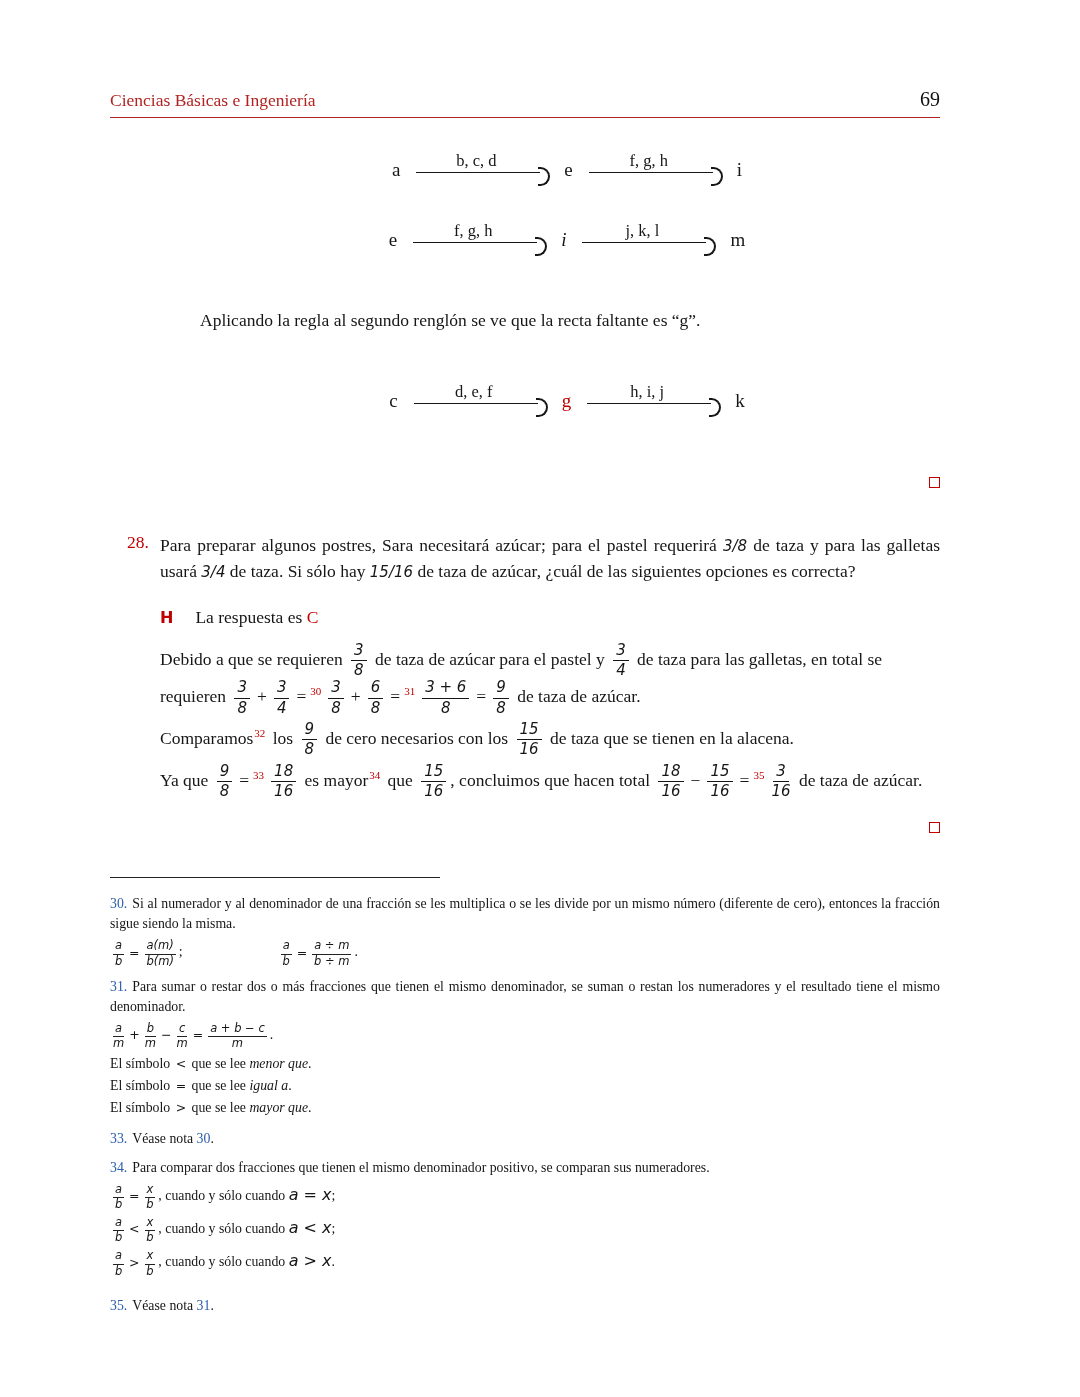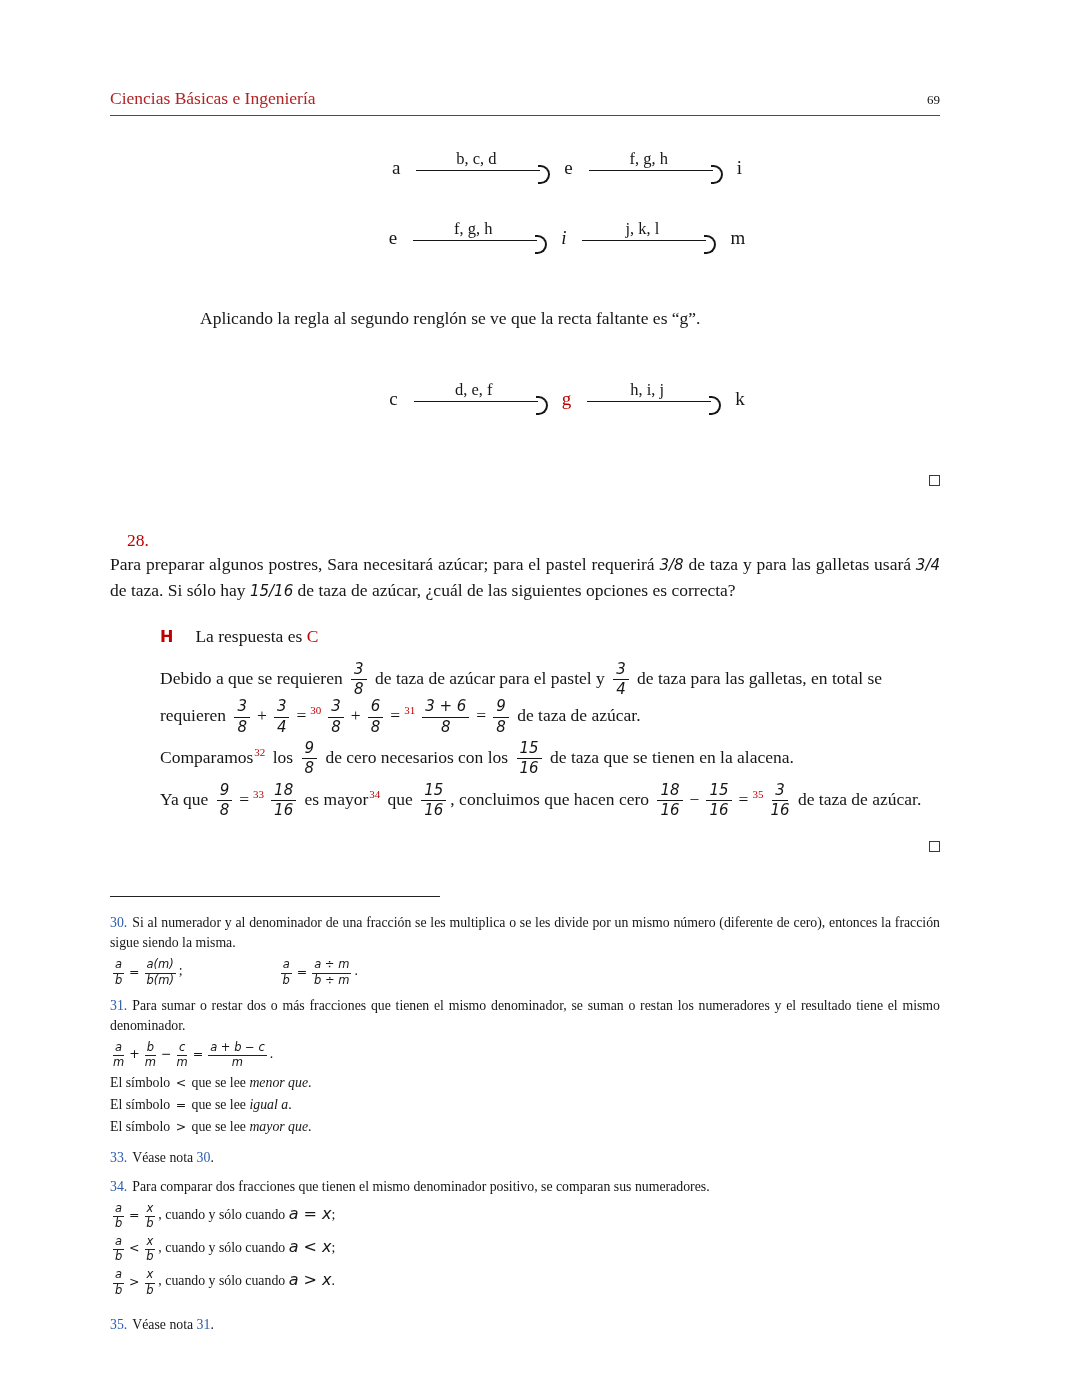--- a/index.html
+++ b/index.html
@@ -4,42 +4,42 @@
 <style>
   * { margin:0; padding:0; box-sizing:border-box; }
   html,body { background:#ffffff; }
   body { width:1080px; min-height:1397px; font-family:"Liberation Serif", serif; color:#161616; }
   .page { width:1080px; min-height:1397px; padding:88px 140px 40px 110px; position:relative; }
 
   
   .page-header { display:flex; justify-content:space-between; align-items:baseline;
                  border-bottom:1.6px solid #b22222; padding-bottom:6px; }
   .header-title { color:#b22222; font-size:17.5px; }
-  .header-page { color:#111; font-size:13px;font-family:Liberation Serif, serif; }
+  .header-page { color:#111; font-size:20px;font-family:Liberation Serif, serif; }
 
   
   .diagram { display:flex; justify-content:center; align-items:flex-end; margin-left:84px; }
   .diagram.row-gap { margin-top:26px; }
   .dl { font-size:19px; line-height:1; padding-bottom:9px; margin:0 6px; }
   .dl.it { font-style:italic; }
   .dl.red { color:#c00000; }
   .arrow { position:relative; width:132px; height:44px; margin:0 10px; display:inline-block; }
   .arrow-label { position:absolute; left:0; right:12px; bottom:17px; text-align:center; font-size:16.5px; white-space:nowrap;margin-top:44px; }
   .arrow::before { content:""; position:absolute; left:0; right:8px; bottom:15px; border-bottom:1.7px solid #161616; }
   .arrow::after { content:""; position:absolute; right:-2px; bottom:2px; width:10px; height:15px;
                   border:2.2px solid #161616; border-left:none; border-radius:0 10px 10px 0; }
 
   .rule-paragraph { margin-top:52px; margin-left:90px; font-size:17.5px; }
 
   .qed { width:11px; height:11px; border:1.6px solid #c00000; margin-left:auto; }
   .qed1 { margin-top:58px; }
   .qed2 { margin-top:22px; }
 
   
-  .problem { display:flex; margin-top:44px;flex-direction:column; }
+  .problem { display:flex; margin-top:44px; }
   .problem-number { width:33px; margin-left:17px; color:#c00000; font-size:17.5px; flex:none; }
   .problem-text { flex:1; text-align:justify; font-size:17.5px; line-height:1.5; }
   .ifrac { font-family:"DejaVu Sans", sans-serif; font-style:italic; font-size:15px; }
 
   .answer-line { margin-left:50px; margin-top:22px; font-size:17.5px; }
   .answer-marker { color:#c00000; font-family:"DejaVu Sans", sans-serif; font-weight:bold; font-size:16px; margin-right:22px; }
   .answer-letter { color:#c00000; }
 
   
   .solution { margin-left:50px; margin-top:14px; }
@@ -165,21 +165,21 @@
 
     <p class="soltext"><span>Ya que </span><span class="frac">
           <span class="fnum">9</span>
           <span class="fden">8</span>
         </span><span class="mop">=</span><sup class="supref">33</sup><span class="frac">
           <span class="fnum">18</span>
           <span class="fden">16</span>
         </span><span> es mayor</span><sup class="supref">34</sup><span> que </span><span class="frac">
           <span class="fnum">15</span>
           <span class="fden">16</span>
-        </span><span>, concluimos que hacen cero </span><span class="frac">
+        </span><span>, concluimos que hacen total </span><span class="frac">
           <span class="fnum">18</span>
           <span class="fden">16</span>
         </span><span class="mop">−</span><span class="frac">
           <span class="fnum">15</span>
           <span class="fden">16</span>
         </span><span class="mop">=</span><sup class="supref">35</sup><span class="frac">
           <span class="fnum">3</span>
           <span class="fden">16</span>
         </span><span> de taza de azúcar.</span></p>
 

